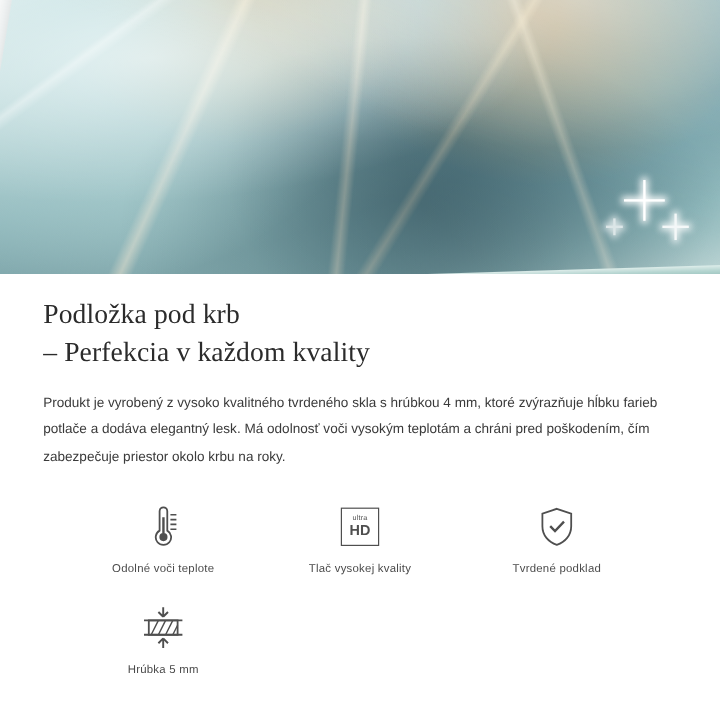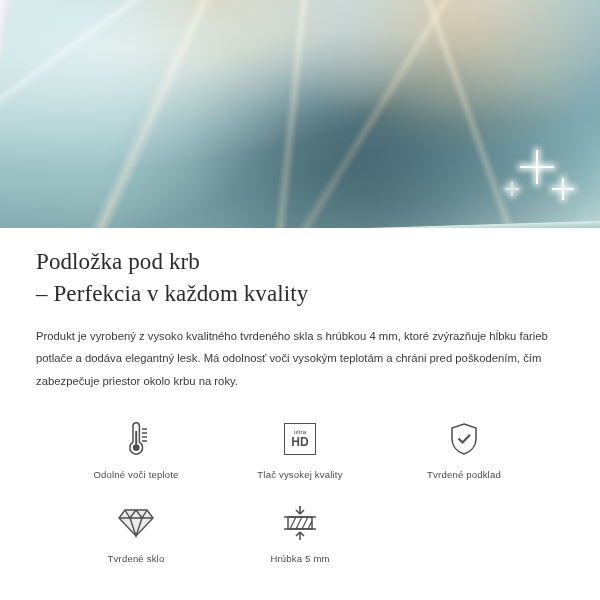--- a/index.html
+++ b/index.html
@@ -219,29 +219,20 @@
       <div class="feature">
         <div class="feature-icon">
           <svg width="36" height="38" viewBox="0 0 36 38" fill="none" stroke="#4f4f4f" stroke-width="1.5">
             <path d="M18 4l12 4v10.5c0 7.6-5 13.2-12 15.5-7-2.3-12-7.9-12-15.5V8l12-4z"></path>
             <path d="M12.5 18.5l4 4 7.5-7.8" stroke-width="2"></path>
           </svg>
         </div>
         <div class="feature-label">Tvrdené podklad</div>
       </div>
 
-      <div class="feature">
-        <div class="feature-icon">
-          <svg width="38" height="34" viewBox="0 0 38 34" fill="none" stroke="#4f4f4f" stroke-width="1.4">
-            <path d="M8 4h22l6 8-17 18L2 12 8 4z" fill="#4f4f4f" fill-opacity="0.12"></path>
-            <path d="M2 12h34M8 4l5 8 6-8M30 4l-5 8-6-8M13 12l6 18 6-18"></path>
-          </svg>
-        </div>
-        <div class="feature-label">Tvrdené sklo</div>
-      </div>
 
 
       <div class="feature">
         <div class="feature-icon">
           <svg width="40" height="38" viewBox="0 0 40 38" fill="none" stroke="#4f4f4f" stroke-width="1.5">
             <path d="M20 2v8M20 10l-4-4M20 10l4-4" stroke-width="1.6"></path>
             <path d="M20 36v-8M20 28l-4 4M20 28l4 4" stroke-width="1.6"></path>
             <rect x="8" y="13" width="24" height="12"></rect>
             <path d="M10 25l6-12M16 25l6-12M22 25l6-12M28 25l4-8" stroke-width="1.2"></path>
             <path d="M4 13h32M4 25h32" stroke-width="1.6"></path>

